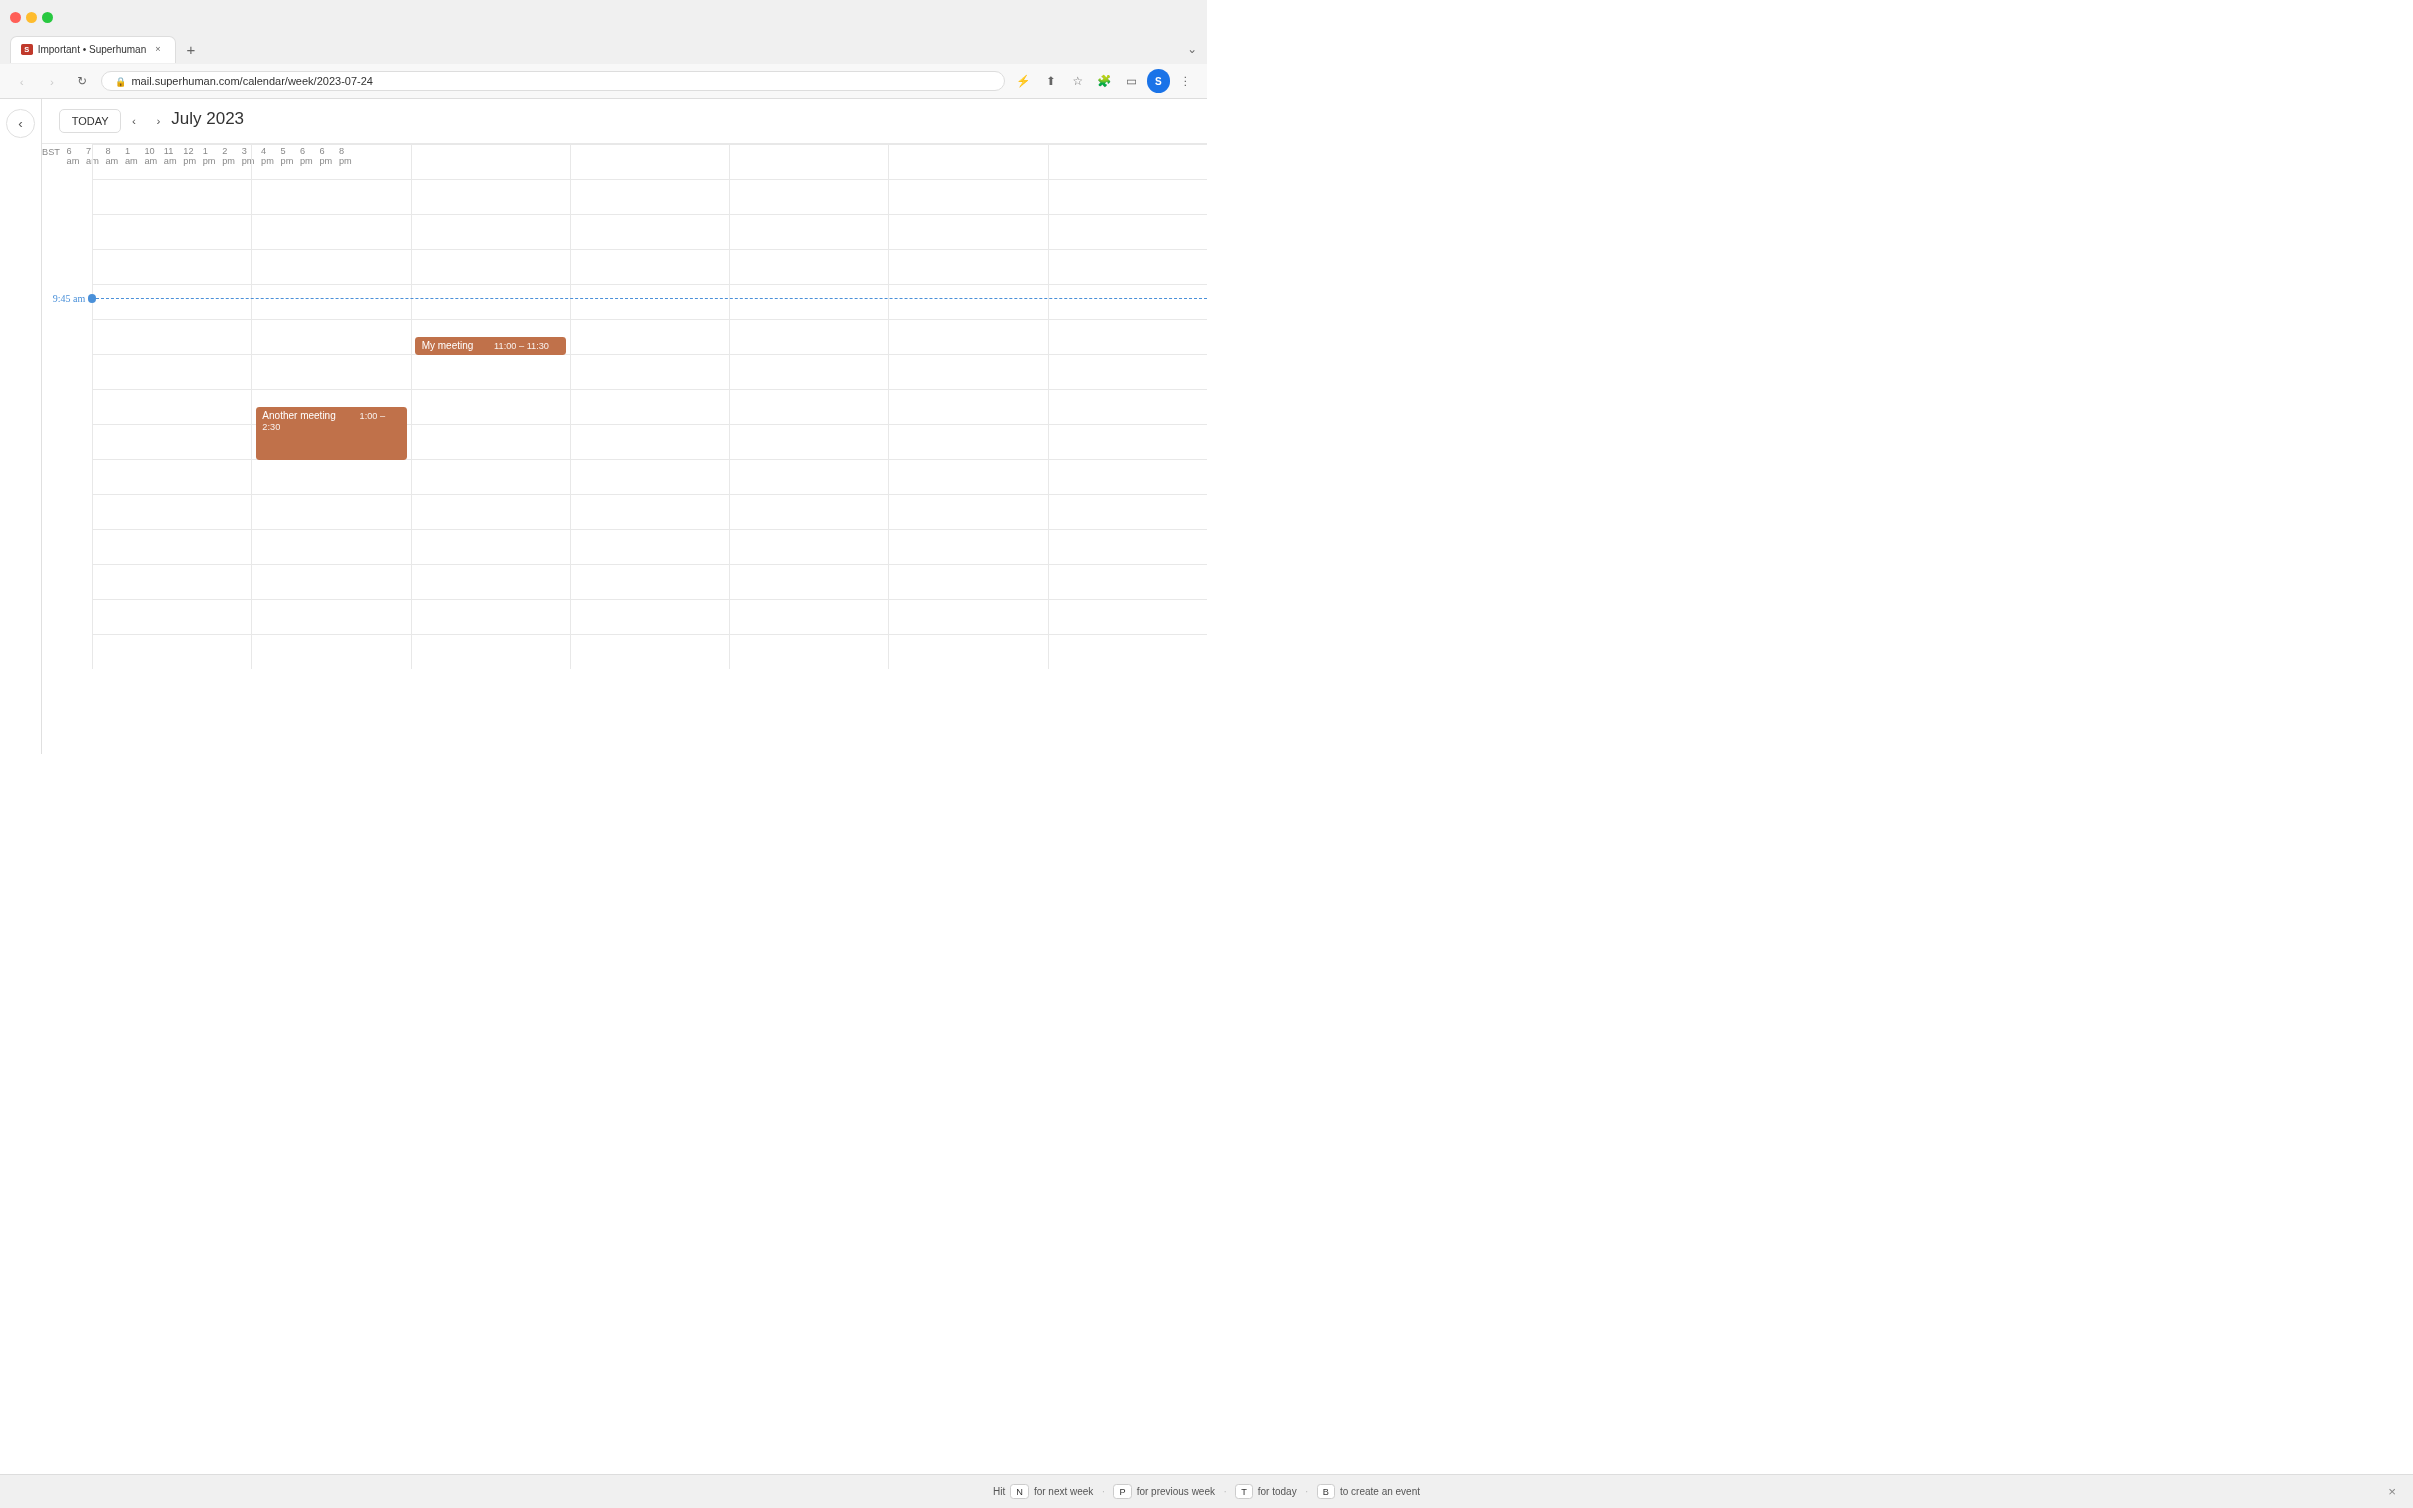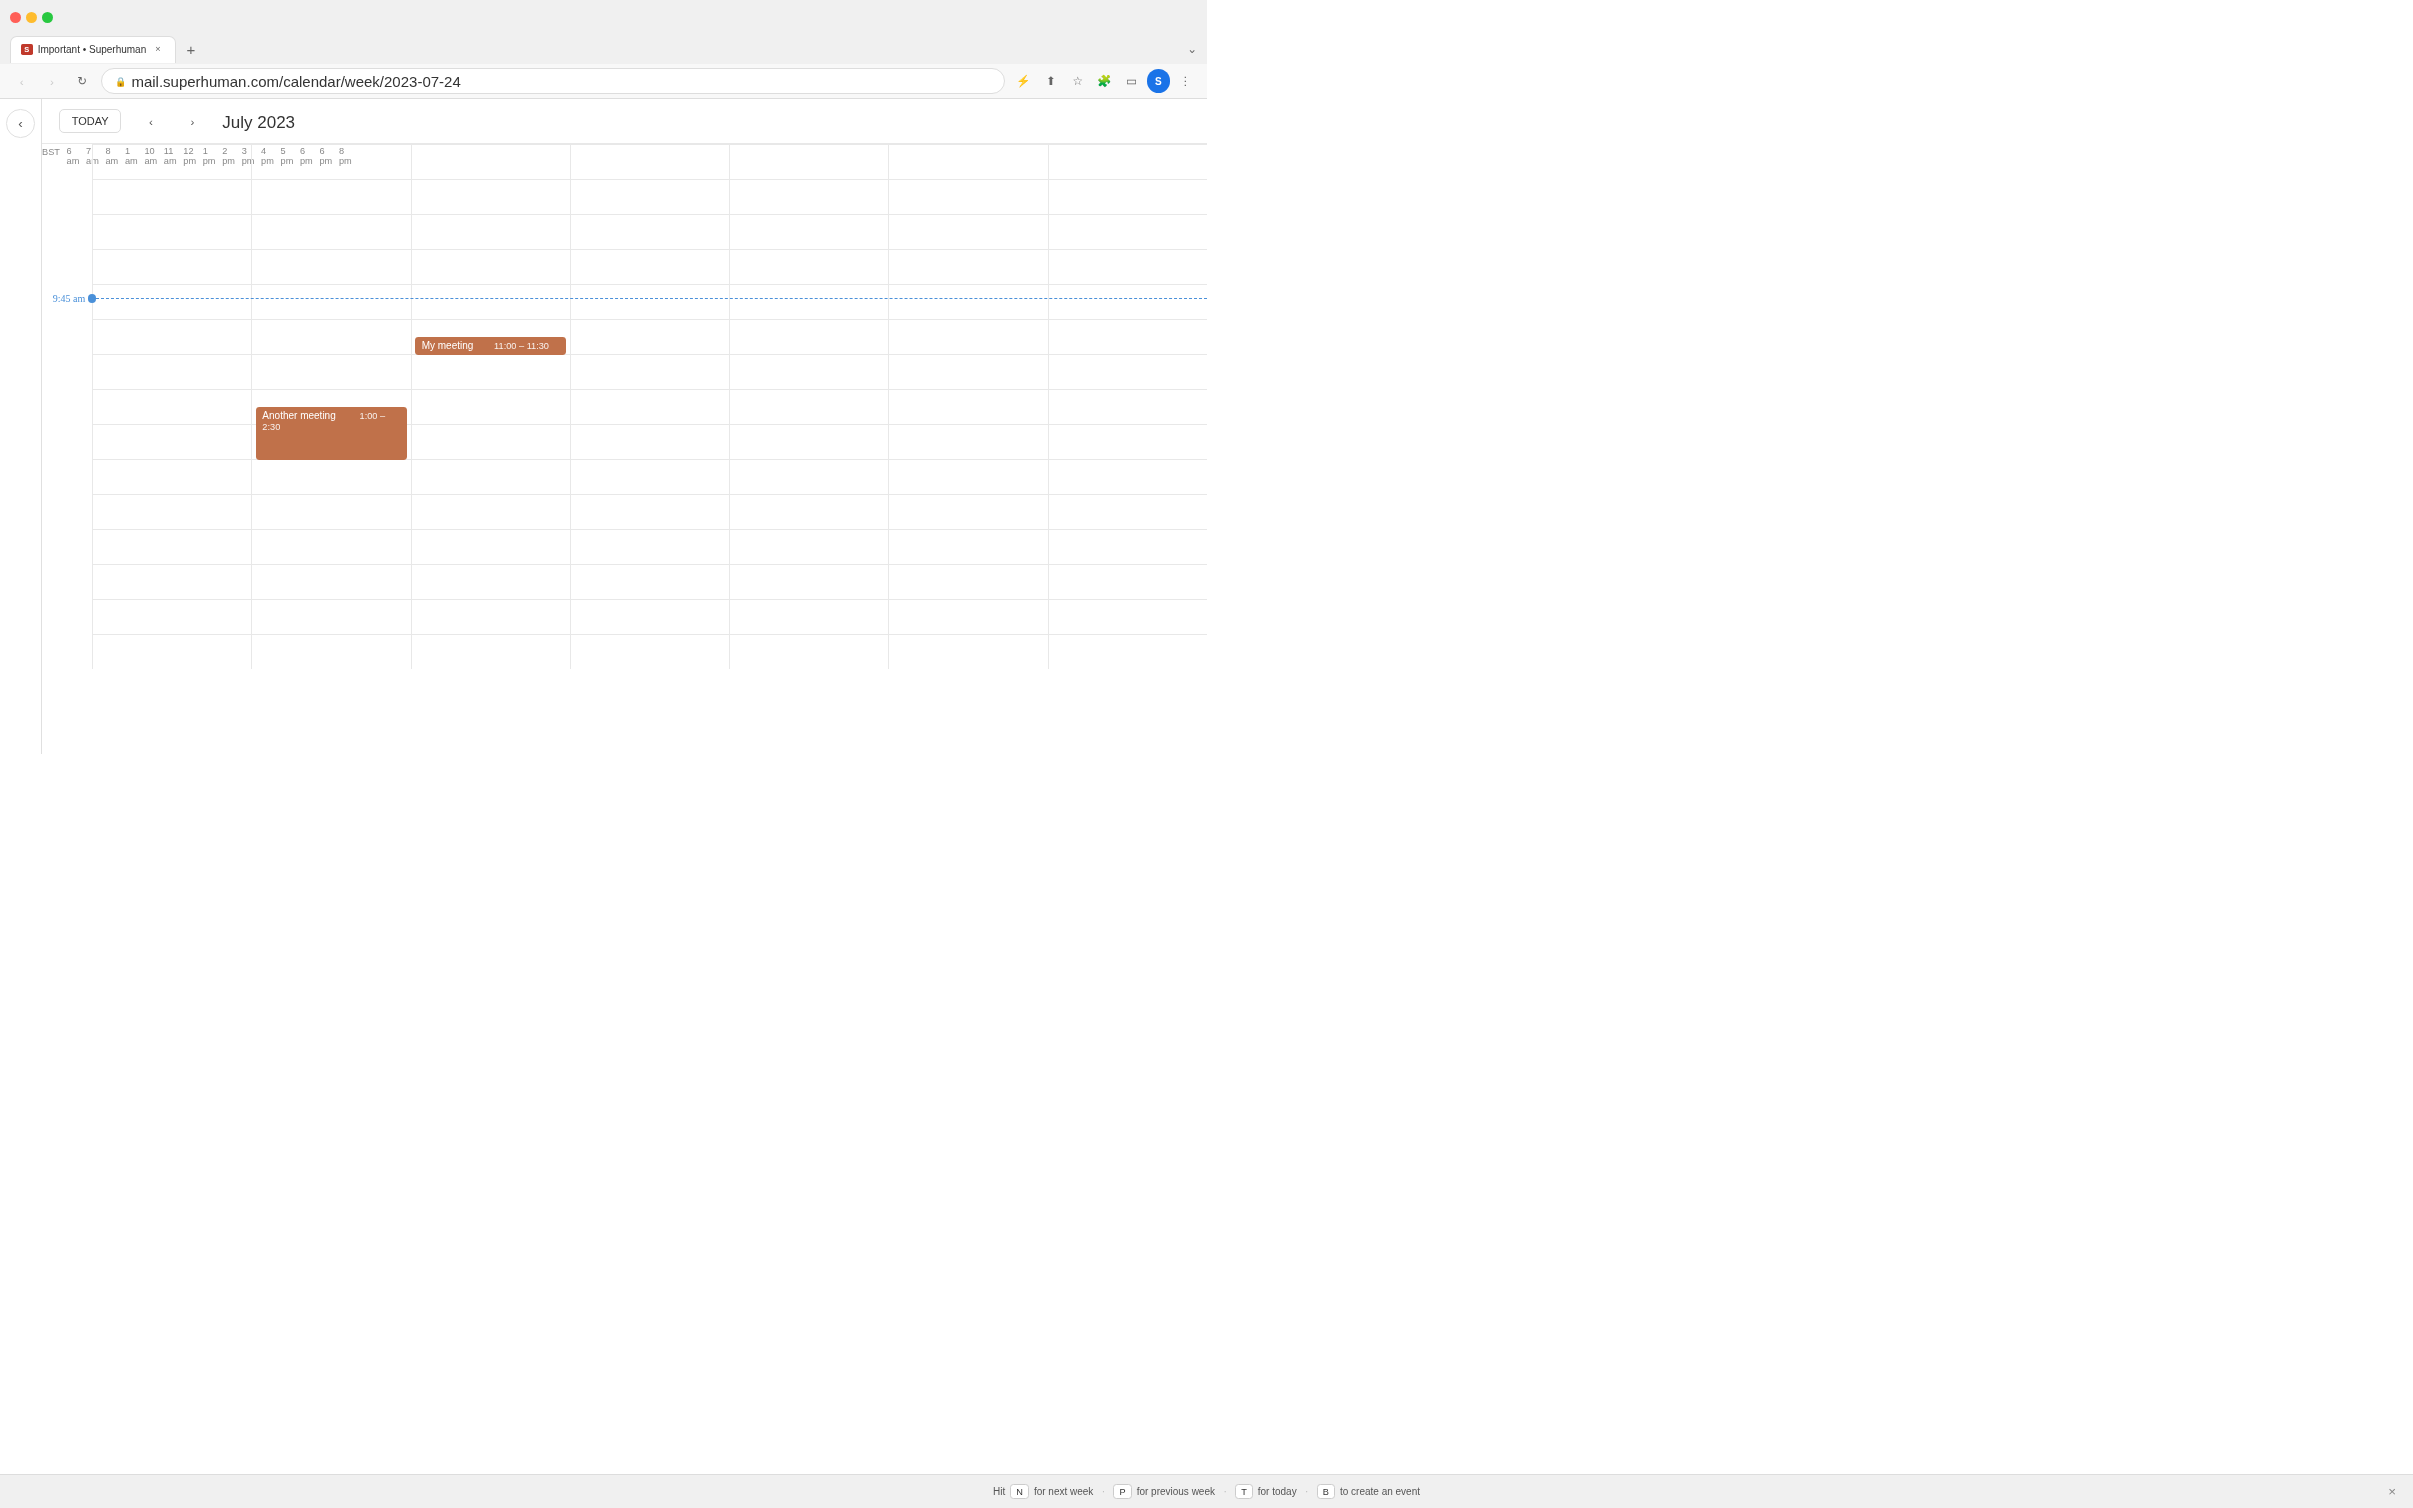--- a/index.html
+++ b/index.html
@@ -124,21 +124,21 @@
       border: 0.8px solid #ddd;
       border-radius: 17px;
       padding: 3.4px 13.4px;
       font-size: 11px;
       color: #333;
       display: flex;
       align-items: center;
       gap: 5px;
     }
     .address-field .lock-icon { color: #666; font-size: 9.2px; }
-    .address-text { color: #333; font-size: 15px; }
+    .address-text { color: #333; font-size: 11px; }
     .toolbar-icons {
       display: flex;
       gap: 3.4px;
       align-items: center;
     }
     .toolbar-icon {
       width: 23.5px;
       height: 23.5px;
       border-radius: 50%;
       border: none;
@@ -195,23 +195,23 @@
     .calendar-main {
       flex: 1;
       display: flex;
       flex-direction: column;
       overflow: hidden;
     }
 
     
     .cal-header {
       display: flex;
-      align-items: flex-end;
+      align-items: flex-start;
       padding: 10px 17px;
-      gap: 18px;
+      gap: 1px;
       border-bottom: 0.8px solid #e8e8e8;
     }
     .today-btn {
       padding: 5px 11.7px;
       border: 0.8px solid #ddd;
       border-radius: 5px;
       background: #fff;
       font-size: 11px;
       color: #333;
       cursor: pointer;

